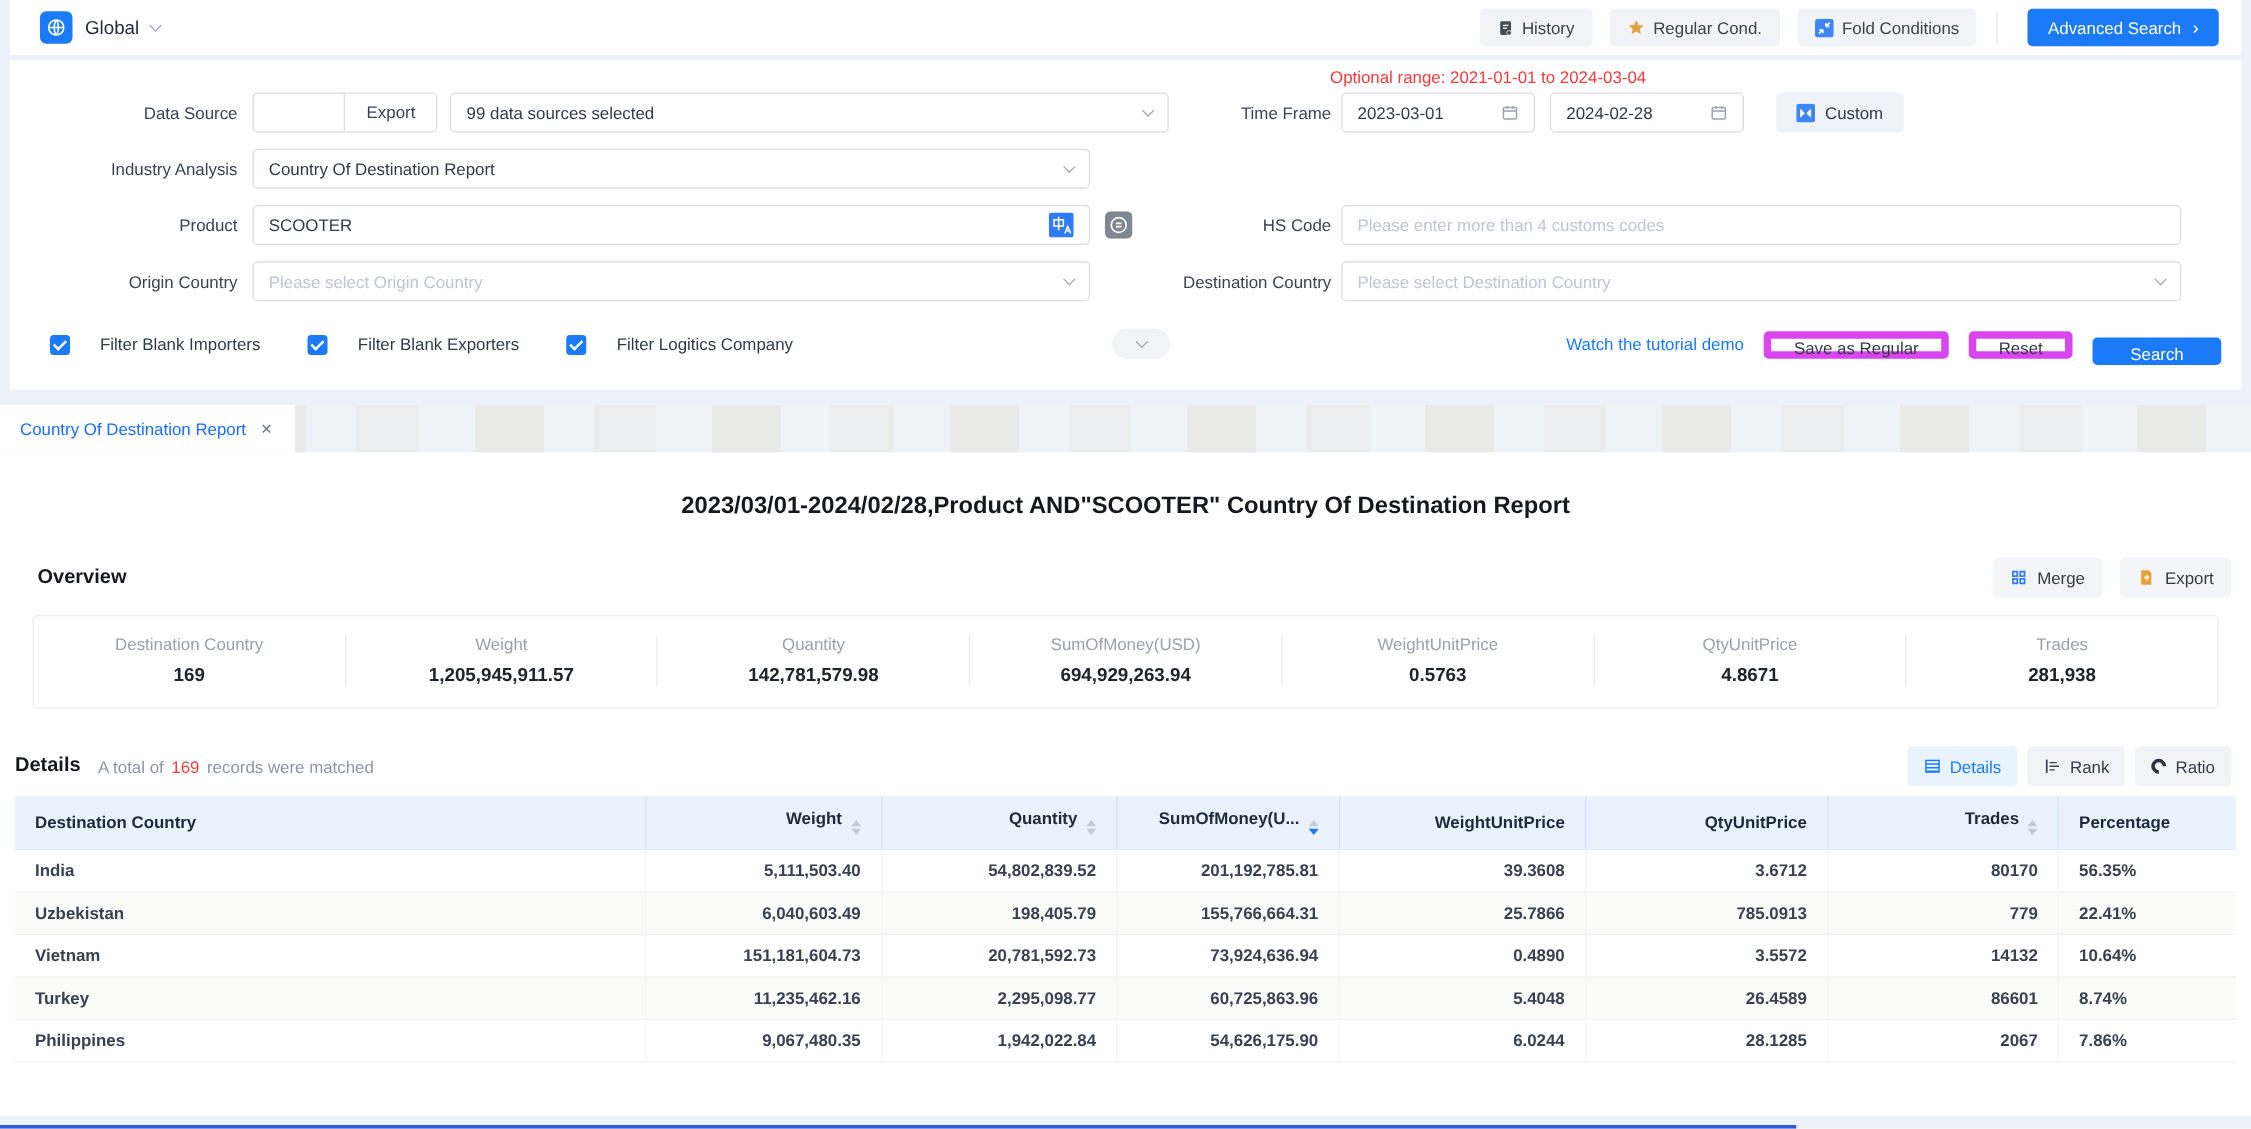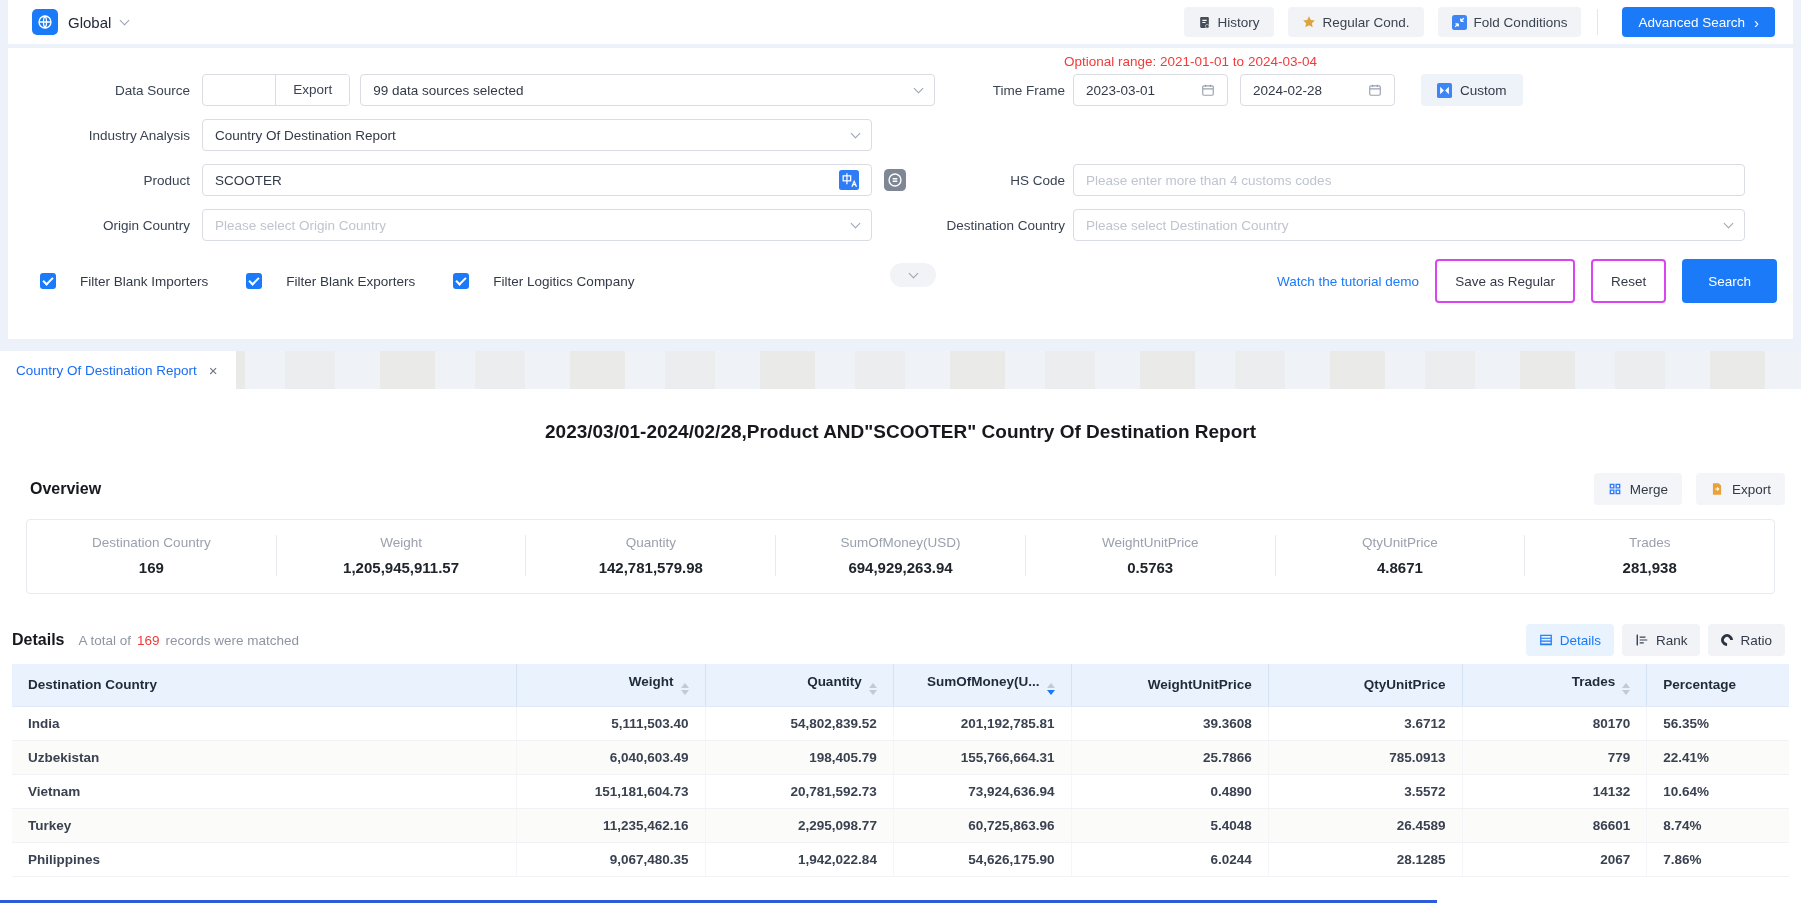--- a/index.html
+++ b/index.html
@@ -15,21 +15,21 @@
   .brand { display:flex; align-items:center; gap:10px; cursor:pointer; }
   .logo { width:26px; height:26px; border-radius:5px; background:#1a7af8; display:flex; align-items:center; justify-content:center; }
   .brand-label { font-size:15px; color:#23293a; }
   .chev { display:inline-block; width:7px; height:7px; border-right:1.5px solid #9aa3b0; border-bottom:1.5px solid #9aa3b0; transform:rotate(45deg); margin-top:-3px; }
   .topbar-actions { margin-left:auto; display:flex; align-items:center; }
   .tb-btn { display:flex; align-items:center; gap:7px; height:30px; padding:0 14px; background:#f1f3f7; border:none; border-radius:4px; font-size:13.5px; color:#3a4350; font-family:inherit; cursor:pointer; margin-left:14px; }
   .tb-btn.primary { background:#1a7af8; color:#fff; padding:0 16px;margin-left:24px; }
   .tb-btn.primary .chev-r { font-size:15px; line-height:1; margin-left:2px; }
   .vsep { width:1px; height:26px; background:#e3e7ed; margin-left:16px; }
   
-  .form-panel { background:#fff; margin-top:4px; position:relative; padding:26px 8px 32px 24px; }
+  .form-panel { background:#fff; margin-top:4px; position:relative; padding:26px 8px 16px 24px; }
   .optional-range { position:absolute; top:6px; left:1056px; color:#f23a3a; font-size:13.5px; }
   .frow { display:flex; align-items:center; margin-bottom:13px; position:relative; }
   .flabel { width:158px; text-align:right; margin-right:12px; color:#3a4352; flex:none; }
   .rgroup { width:810px; margin-left:auto; margin-right:40px; display:flex; align-items:center; flex:none; }
   .flabel-r { width:130px; text-align:right; margin-right:8px; color:#3a4352; flex:none; }
   .segmented { display:flex; border:1px solid #d9dce3; border-radius:4px; overflow:hidden; height:32px; flex:none; }
   .seg { padding:0 17px; line-height:30px; background:#fff; color:#3a4352; cursor:pointer; }
   .seg + .seg { border-left:1px solid #d9dce3; }
   .seg.active { background:#fef9c3; color:#1a7af8;margin-top:48px; }
   .select, .tinput, .date-input { border:1px solid #d9dce3; border-radius:4px; height:32px; display:flex; align-items:center; padding:0 12px; background:#fff; }
@@ -46,22 +46,22 @@
   .date-input + .date-input { margin-left:12px; }
   .custom-btn { display:flex; align-items:center; gap:8px; height:32px; padding:0 16px; margin-left:26px; background:#eef3f9; border:none; border-radius:4px; font:inherit; color:#333a47; cursor:pointer; }
   .ghost-btn { width:30px; height:30px; margin-left:12px; border:none; background:transparent; cursor:pointer; padding:0; display:flex; align-items:center; }
   .cb-row { margin-top:18px; margin-bottom:4px; }
   .cb-item { display:flex; align-items:center; gap:24px; margin-right:30px; cursor:pointer; margin-left:8px; }
   .cb-box { width:16px; height:16px; background:#1a7af8; border-radius:3px; position:relative; flex:none; }
   .cb-box::after { content:''; position:absolute; left:3px; top:4px; width:8px; height:4px; border-left:2px solid #fff; border-bottom:2px solid #fff; transform:rotate(-45deg); }
   .collapse-pill { position:absolute; left:858px; top:4px; width:46px; height:24px; border-radius:12px; background:#f1f3f7; border:none; cursor:pointer; display:flex; align-items:center; justify-content:center; }
   .form-actions { margin-left:auto; display:flex; align-items:center; gap:16px; margin-right:8px; }
   .link { color:#1a7af8; cursor:pointer; }
-  .btn { height:44px; padding:0 18px; border:2px solid #d946ef; border-radius:4px; background:#fff; font:inherit; color:#333a47; cursor:pointer; }
-  .btn.primary { background:#1a7af8; border-color:#1a7af8; color:#fff; padding:0 24px; }
+  .btn { height:22px; padding:0 18px; border:6px solid #d946ef; border-radius:4px; background:#fff; font:inherit; color:#333a47; cursor:pointer; }
+  .btn.primary { background:#1a7af8; border-color:#1a7af8; color:#fff; padding:0 24px;margin-top:11px; }
   
   .tabbar { margin-top:12px; height:38px; background:#eff2f6; display:flex; align-items:flex-end; }
   .wm { background-image:repeating-linear-gradient(90deg, rgba(205,190,160,.16) 0px, rgba(205,190,160,.16) 55px, transparent 55px, transparent 95px, rgba(205,190,160,.10) 95px, rgba(205,190,160,.10) 145px, transparent 145px, transparent 190px); }
   .tab { height:38px; background:#fff; display:flex; align-items:center; padding:0 18px 0 16px; color:#1a6ef5; cursor:pointer; }
   .tab-close { margin-left:12px; color:#6b7280; font-size:15px; }
   
   .content { background:#fff; min-height:531px; }
   .report-title { text-align:center; padding-top:32px; font-size:19px; font-weight:700; color:#16181d; }
   .sec-head { display:flex; align-items:center; margin:30px 16px 0 30px; }
   .sec-head h2 { font-size:16px; font-weight:700; color:#16181d; }

